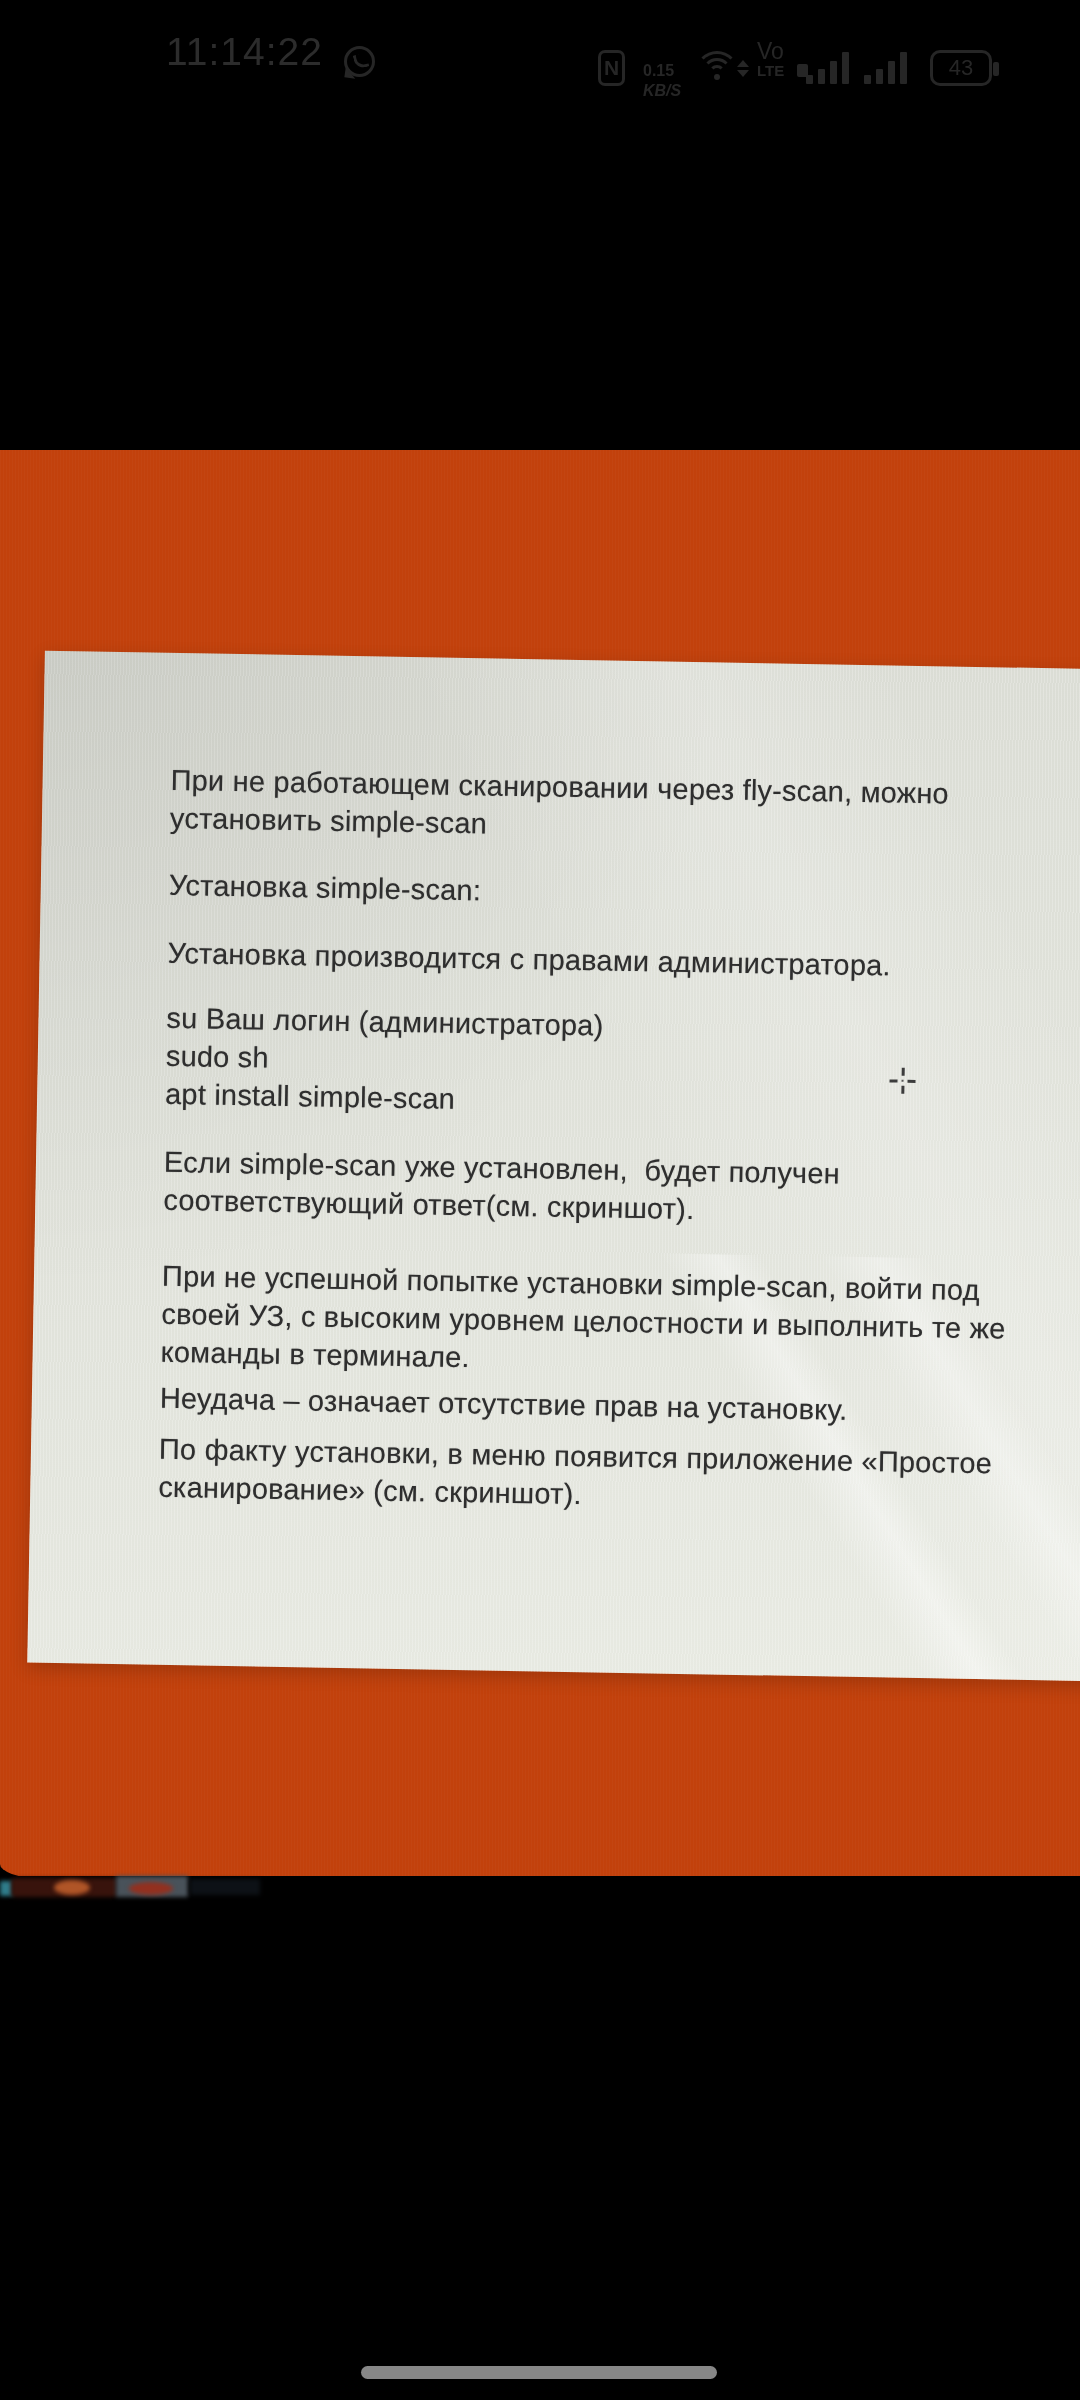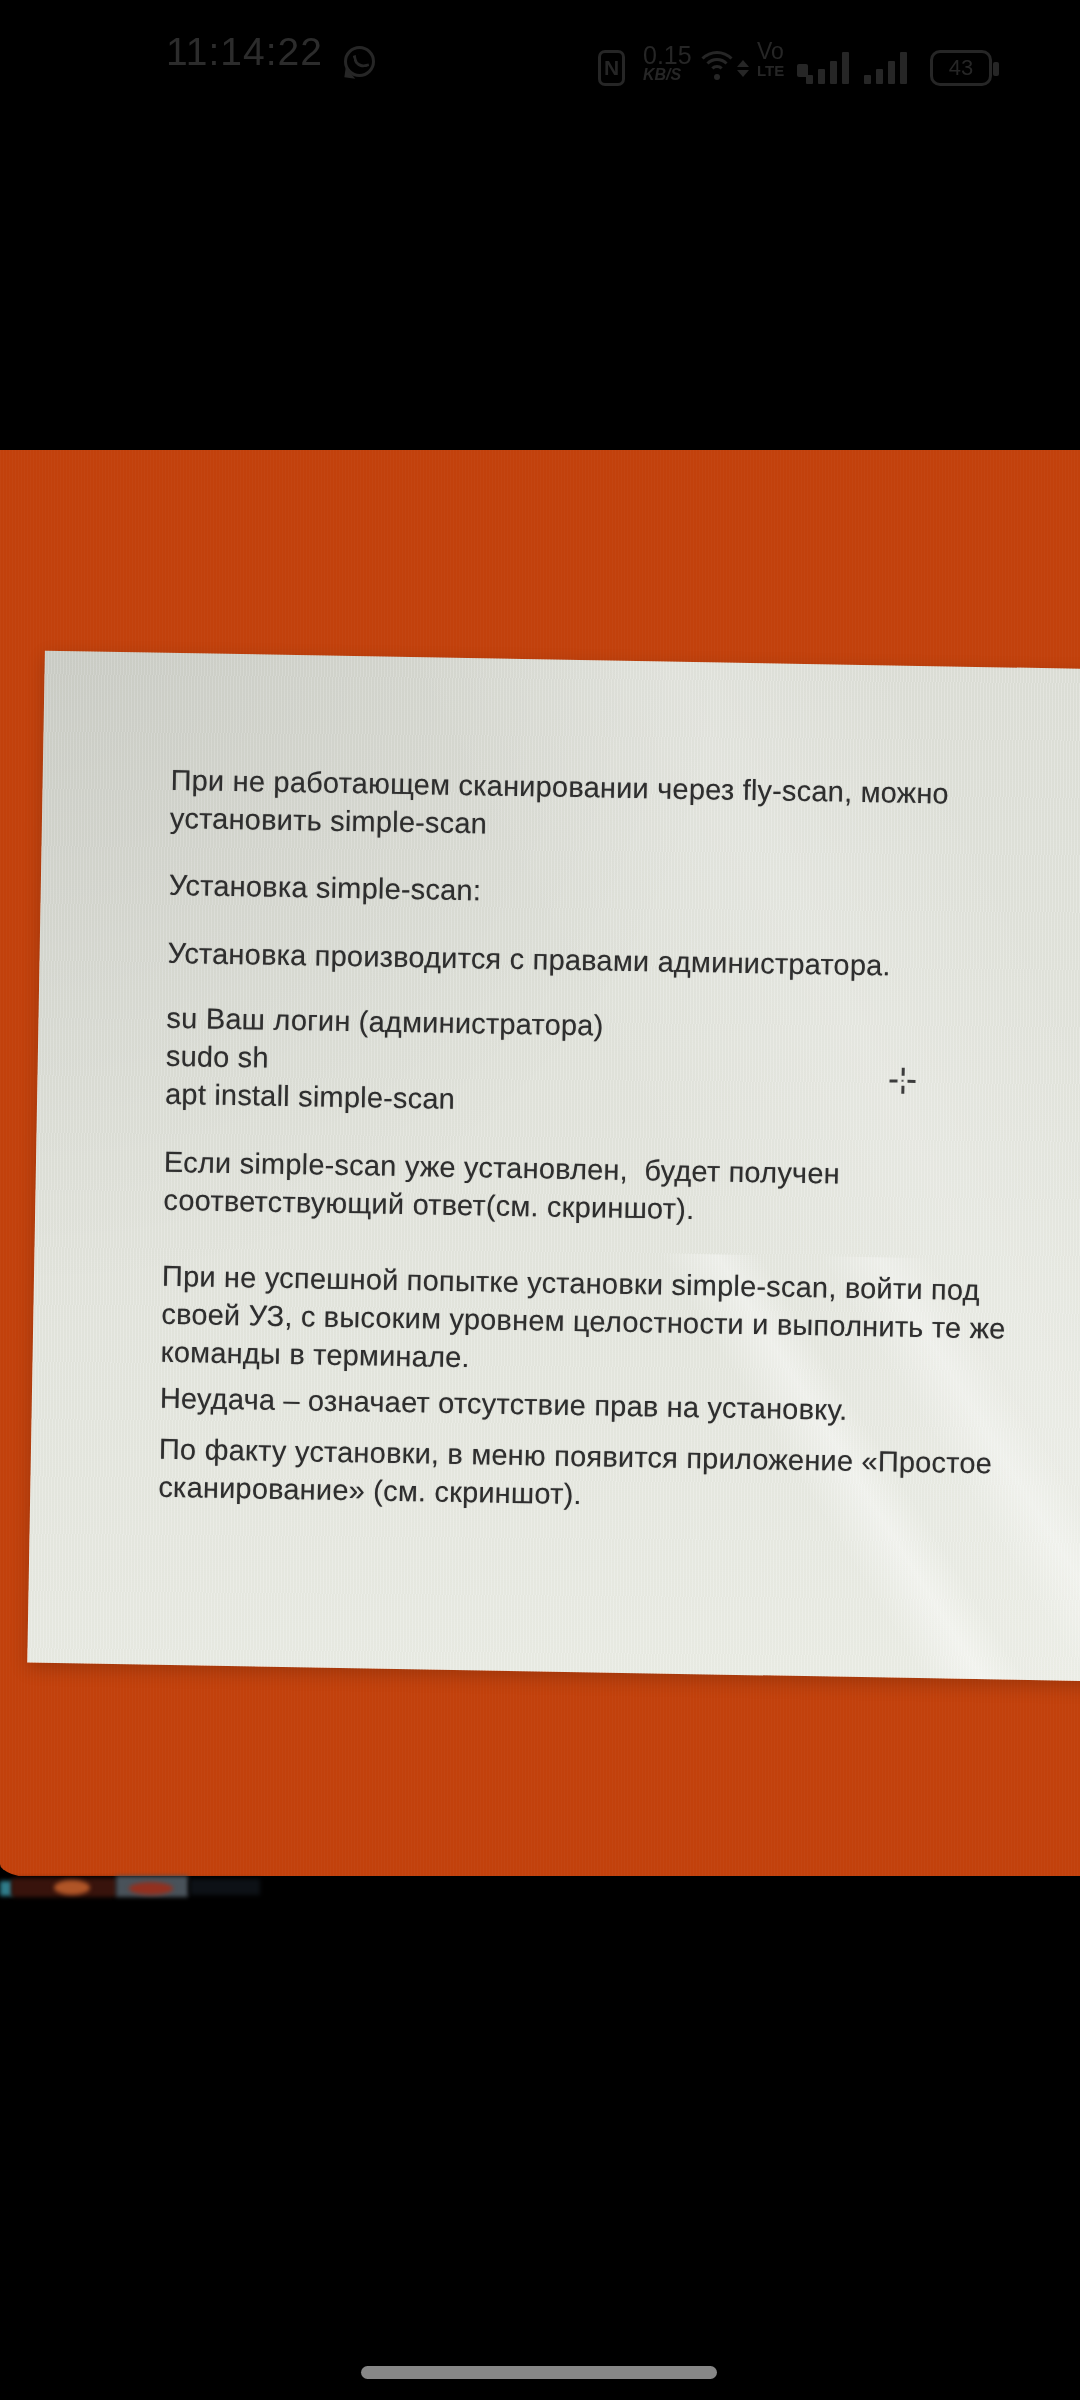--- a/index.html
+++ b/index.html
@@ -13,21 +13,21 @@
   .sb-time{position:absolute;left:166px;top:30px;font-size:39px;color:#2c2c2c;letter-spacing:1px;}
   
   .wa{position:absolute;left:344px;top:46px;width:31px;height:31px;border:3px solid #262626;border-radius:50%;box-sizing:border-box;}
   .wa-tail{position:absolute;left:-2px;bottom:-4px;width:0;height:0;border-left:11px solid #262626;border-top:10px solid transparent;transform:rotate(8deg);}
   .wa-phone{position:absolute;left:7px;top:5px;width:11px;height:11px;border-left:3px solid #262626;border-bottom:3px solid #262626;border-bottom-left-radius:10px;transform:rotate(-12deg);}
   
   .nfc{position:absolute;left:598px;top:50px;width:27px;height:36px;border:3px solid #262626;border-radius:7px;box-sizing:border-box;display:flex;align-items:center;justify-content:center;}
   .nfc span{font-size:21px;font-weight:bold;color:#262626;}
   
   .speed{position:absolute;left:643px;top:45px;color:#262626;text-align:left;line-height:20px;}
-  .speed .v{font-size:25px;font-weight:400;}
+  .speed .v{font-size:16px;font-weight:700;margin-top:16px;}
   .speed .u{font-size:16px;font-weight:600;font-style:italic;}
   
   .wifi{position:absolute;left:694px;top:50px;width:46px;height:34px;overflow:hidden;}
   .wifi i{position:absolute;border:3px solid #262626;border-radius:50%;box-sizing:border-box;border-bottom-color:transparent;border-left-color:transparent;border-right-color:transparent;transform:rotate(0deg);}
   .wifi .a1{left:1px;top:1px;width:44px;height:44px;}
   .wifi .a2{left:8px;top:8px;width:30px;height:30px;}
   .wifi .a3{left:15px;top:15px;width:16px;height:16px;}
   .wifi .dot{position:absolute;left:20px;top:24px;width:6px;height:6px;background:#262626;border-radius:50%;}
   .wifi-arrows{position:absolute;left:737px;top:60px;}
   .wifi-arrows .up{width:0;height:0;border-left:6px solid transparent;border-right:6px solid transparent;border-bottom:7px solid #262626;margin-bottom:3px;}

